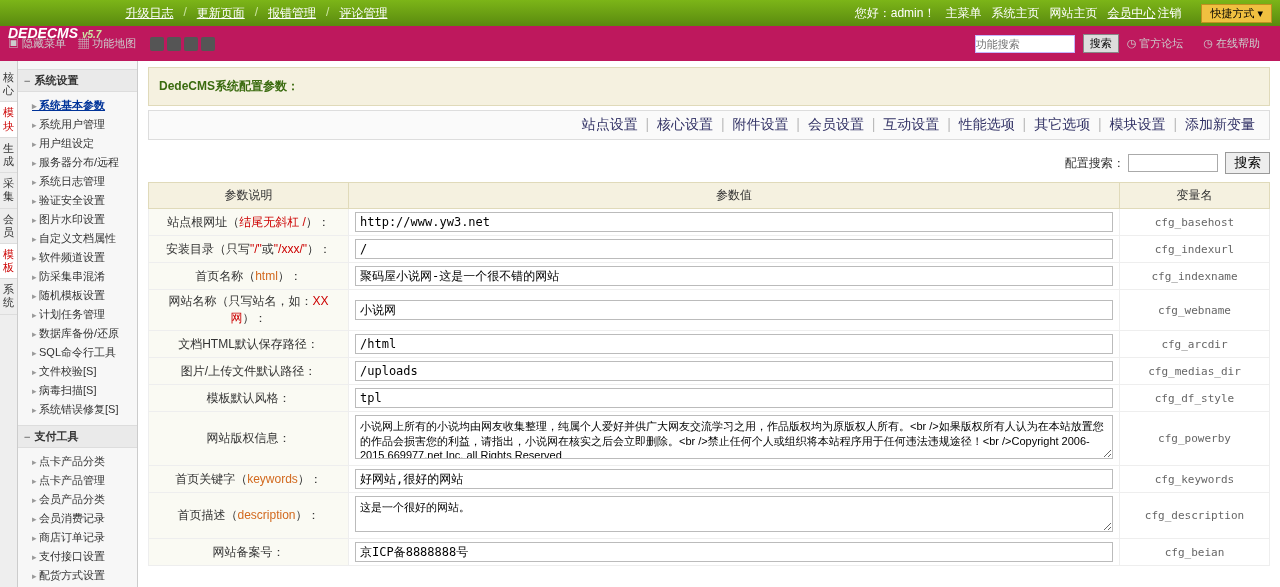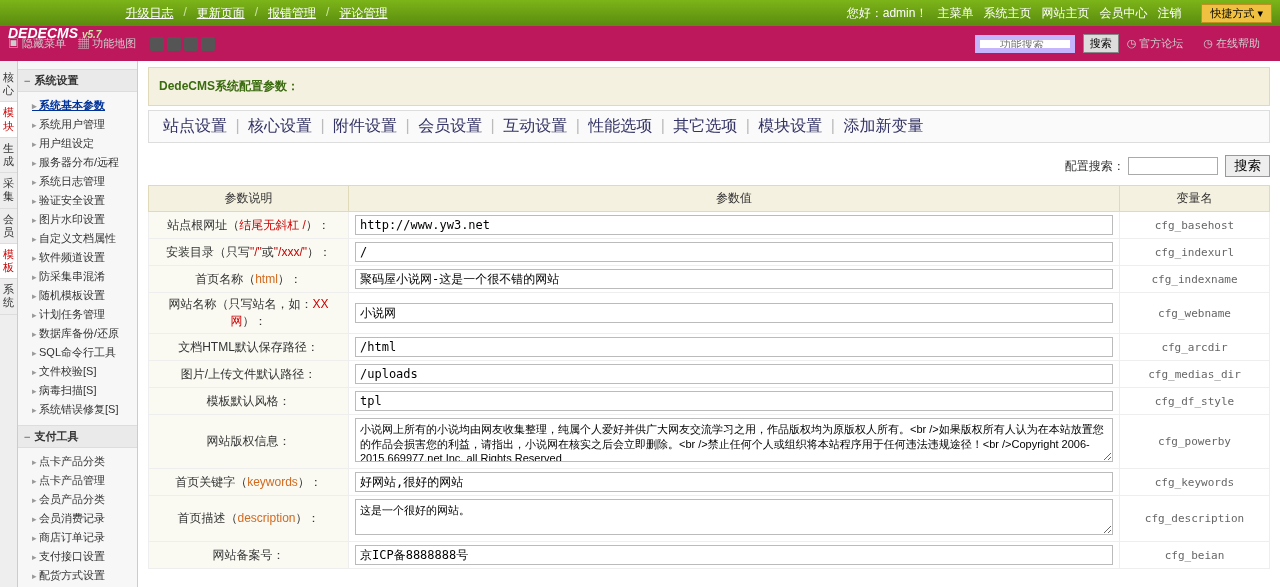--- a/index.html
+++ b/index.html
@@ -15,21 +15,21 @@
 .topright { margin-left: auto; display: flex; align-items: center; gap: 10px; }
 .topright a { color: #fff; text-decoration: none; }
 .quick-btn { background: #f0c040; color: #000 !important; padding: 1px 8px; border: 1px solid #c09020; font-size: 11px; }
 
 
 .darkbar { background: #be185d; height: 35px; display: flex; align-items: center; padding: 0 8px; color: #ccc; }
 .darkbar a { color: #ccc; text-decoration: none; margin-right: 12px; font-size: 11px; }
 .darkicons { margin-left: 2px; display: flex; gap: 3px; }
 .dicon { width: 14px; height: 14px; background: #555; border-radius: 2px; display: inline-block; }
 .searchwrap { margin-left: auto; display: flex; align-items: center; gap: 8px; }
-.searchwrap input { font-size: 11px; height: 18px; width: 100px; border: 5px solid #c4b5fd; padding: 0 20px; }
+.searchwrap input { font-size: 11px; height: 18px; width: 100px; border: 1px solid #c4b5fd; padding: 0 0; }
 .searchwrap button { font-size: 11px; padding: 1px 6px; background: #ddd; border: 1px solid #888; }
 .searchwrap a { color: #ccc; }
 
 
 .layout { display: flex; }
 
 
 .vtabs { width: 18px; background: #eee; border-right: 1px solid #ccc; padding-top: 6px; }
 .vtabs div { writing-mode: horizontal-tb; font-size: 11px; text-align: center; padding: 4px 2px; cursor: pointer; border-bottom: 1px solid #ddd; line-height: 1.2; }
 .vtabs .actv { color: #c00; background: #fff; }
@@ -41,21 +41,21 @@
 .sidebar ul { list-style: none; padding: 0 6px 2px 14px; }
 .sidebar li { padding: 2px 0; font-size: 11px; color: #333; cursor: pointer; }
 .sidebar li::before { content: "▸ "; color: #999; font-size: 9px; }
 .sidebar li.active { font-weight: bold; color: #003399; text-decoration: underline; }
 
 
 .main { flex: 1; padding: 6px 10px; }
 .warnbox { border: 1px solid #e5b3b3; background: #fdf2f2; color: #c00; padding: 6px 10px; margin-bottom: 10px; font-size: 11px; }
 .section-title { background: #f5f1e0; padding: 10px 10px; font-size: 12px; font-weight: bold; color: #3a6b0f; border: 1px solid #e0daba; margin-bottom: 4px; }
 
-.tabrow { background: #fafafa; border: 1px solid #ddd; padding: 5px 10px; text-align: left; font-size: 16px; margin-bottom: 8px; }
+.tabrow { background: #fafafa; border: 1px solid #ddd; padding: 5px 10px; text-align: right; font-size: 14px; margin-bottom: 8px; }
 .tabrow a { color: #336; text-decoration: none; margin: 0 4px; }
 .tabrow .sep { color: #bbb; }
 
 .searchline { text-align: right; padding: 4px 0; margin-bottom: 4px; font-size: 12px; }
 .searchline input { width: 90px; height: 18px; border: 1px solid #aaa; }
 .searchline button { padding: 1px 8px; background: #eee; border: 1px solid #999; margin-left: 4px; }
 
 
 table.cfg { width: 100%; border-collapse: collapse; font-size: 12px; }
 table.cfg th { background: #f5f1e0; border: 1px solid #e0daba; padding: 4px; font-weight: normal; text-align: center; }
@@ -78,21 +78,21 @@
       <a href="#">升级日志</a>
       <span class="sep">/</span>
       <a href="#">更新页面</a>
       <span class="sep">/</span>
       <a href="#">报错管理</a>
       <span class="sep">/</span>
       <a href="#">评论管理</a>
     </div>
   <div class="topright">
     <span>您好：admin！</span>
-    <span id="toplinks"><a href="#" style="margin-right: 10px;">主菜单</a><a href="#" style="margin-right: 10px;">系统主页</a><a href="#" style="margin-right: 10px;">网站主页</a><a href="#" style="margin-right: 10px;">会员中心</a><a href="#" style="margin-right: 10px;">注销</a></span>
+    <span id="toplinks"><a href="#" style="margin-right: 10px;">主菜单</a><a href="#" style="margin-right: 10px;">系统主页</a><a href="#" style="margin-right: 10px;">网站主页</a><a href="#" style="margin-right: 2px; text-decoration: underline;">会员中心</a><a href="#" style="margin-right: 10px;">注销</a></span>
     <a href="#" class="quick-btn">快捷方式 ▾</a>
   </div>
 </div>
 
 <div class="darkbar">
   <a href="#">▣ <span>隐藏菜单</span></a>
   <a href="#">▦ <span>功能地图</span></a>
   <span class="darkicons">
     <span class="dicon"></span>
     <span class="dicon"></span>

